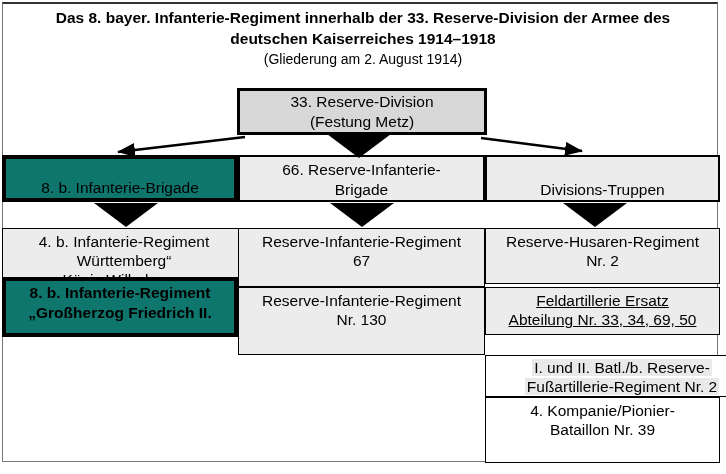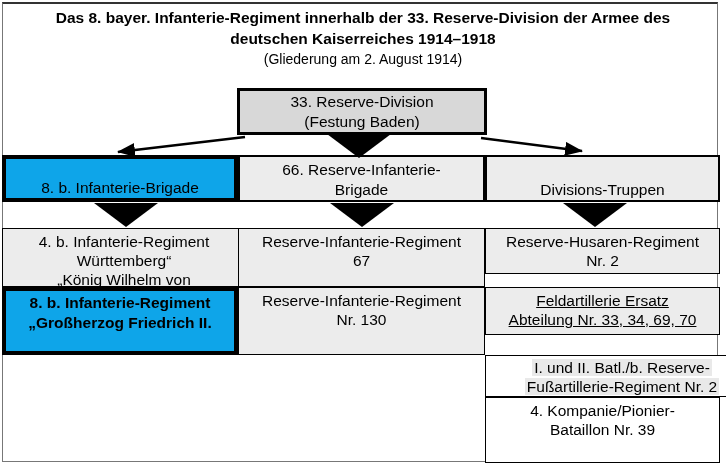--- a/index.html
+++ b/index.html
@@ -15,33 +15,33 @@
   .titleline{font-weight:bold;font-size:15.5px;line-height:21px;white-space:nowrap;}
   .subtitle{font-size:14px;line-height:21px;white-space:nowrap;}
   .box,.cell{
     position:absolute;box-sizing:border-box;text-align:center;
     font-size:15.5px;background:#ececec;border:2px solid #000;
   }
   .box{display:flex;flex-direction:column;justify-content:flex-end;align-items:center;}
   .box .line{line-height:20px;white-space:nowrap;}
   .cell{border-width:1px;padding-top:3px;}
   .cell .line{line-height:19px;white-space:nowrap;}
-  .emph{background:#0ea5e9;border:4px solid #000;font-weight:bold;}
+  .emph{background:#0f766e;border:4px solid #000;font-weight:bold;}
   .box.emph{font-weight:normal;}
   .white{background:#fff;}
   .texthl{background:#e9e9e9;padding:0 2px;}
   
   #root-box{left:237px;top:88px;width:250px;height:47px;border-width:3px;background:#d8d8d8;}
   #branch-a{left:2px;  top:155px;width:236px;height:47px;}
   #branch-b{left:238px;top:155px;width:247px;height:47px;}
   #branch-c{left:485px;top:155px;width:235px;height:47px;}
   #r1c1{left:2px;  top:228px;width:244px;height:59px;}
   #r1c2{left:238px;top:228px;width:247px;height:59px;}
-  #r1c3{left:485px;top:228px;width:235px;height:46px;}
-  #r2c1{left:2px;  top:287px;width:236px;height:68px;padding-top:2px;}
+  #r1c3{left:485px;top:228px;width:235px;height:56px;}
+  #r2c1{left:2px;  top:277px;width:236px;height:60px;padding-top:2px;}
   #r2c1 .line{line-height:20px;}
   #r2c2{left:238px;top:287px;width:247px;height:68px;}
   #r2c3{left:485px;top:287px;width:235px;height:48px;text-decoration:underline;}
   #r3c3{left:485px;top:355px;width:274px;height:42px;padding-top:2px;}
   #r4c3{left:485px;top:397px;width:235px;height:66px;}
   #connectors{position:absolute;left:0;top:0;width:726px;height:474px;pointer-events:none;}
 </style>
 </head>
 <body>
 
@@ -49,21 +49,21 @@
   <div id="frame"></div>
 
   <div class="titleblock">
     <div class="titleline">Das 8. bayer. Infanterie-Regiment innerhalb der 33. Reserve-Division der Armee des</div>
     <div class="titleline">deutschen Kaiserreiches 1914–1918</div>
     <div class="subtitle">(Gliederung am 2. August 1914)</div>
   </div>
 
   <div id="root-box" class="box">
     <div class="line">33. Reserve-Division</div>
-    <div class="line">(Festung Baden)</div>
+    <div class="line">(Festung Metz)</div>
   </div>
 
   <div id="branch-a" class="box emph">
     <div class="line">8. b. Infanterie-Brigade</div>
   </div>
   <div id="branch-b" class="box">
     <div class="line">66. Reserve-Infanterie-</div>
     <div class="line">Brigade</div>
   </div>
   <div id="branch-c" class="box">
@@ -87,21 +87,21 @@
   <div id="r2c1" class="cell emph">
     <div class="line">8. b. Infanterie-Regiment</div>
     <div class="line">„Großherzog Friedrich II.</div>
   </div>
   <div id="r2c2" class="cell">
     <div class="line">Reserve-Infanterie-Regiment</div>
     <div class="line">Nr. 130</div>
   </div>
   <div id="r2c3" class="cell">
     <div class="line">Feldartillerie Ersatz</div>
-    <div class="line">Abteilung Nr. 33, 34, 69, 70</div>
+    <div class="line">Abteilung Nr. 33, 34, 69, 50</div>
   </div>
 
   <div id="r3c3" class="cell white">
     <div class="line"><span class="texthl">I. und II. Batl./b. Reserve-</span></div>
     <div class="line"><span class="texthl">Fußartillerie-Regiment Nr. 2</span></div>
   </div>
   <div id="r4c3" class="cell white">
     <div class="line">4. Kompanie/Pionier-</div>
     <div class="line">Bataillon Nr. 39</div>
   </div>

